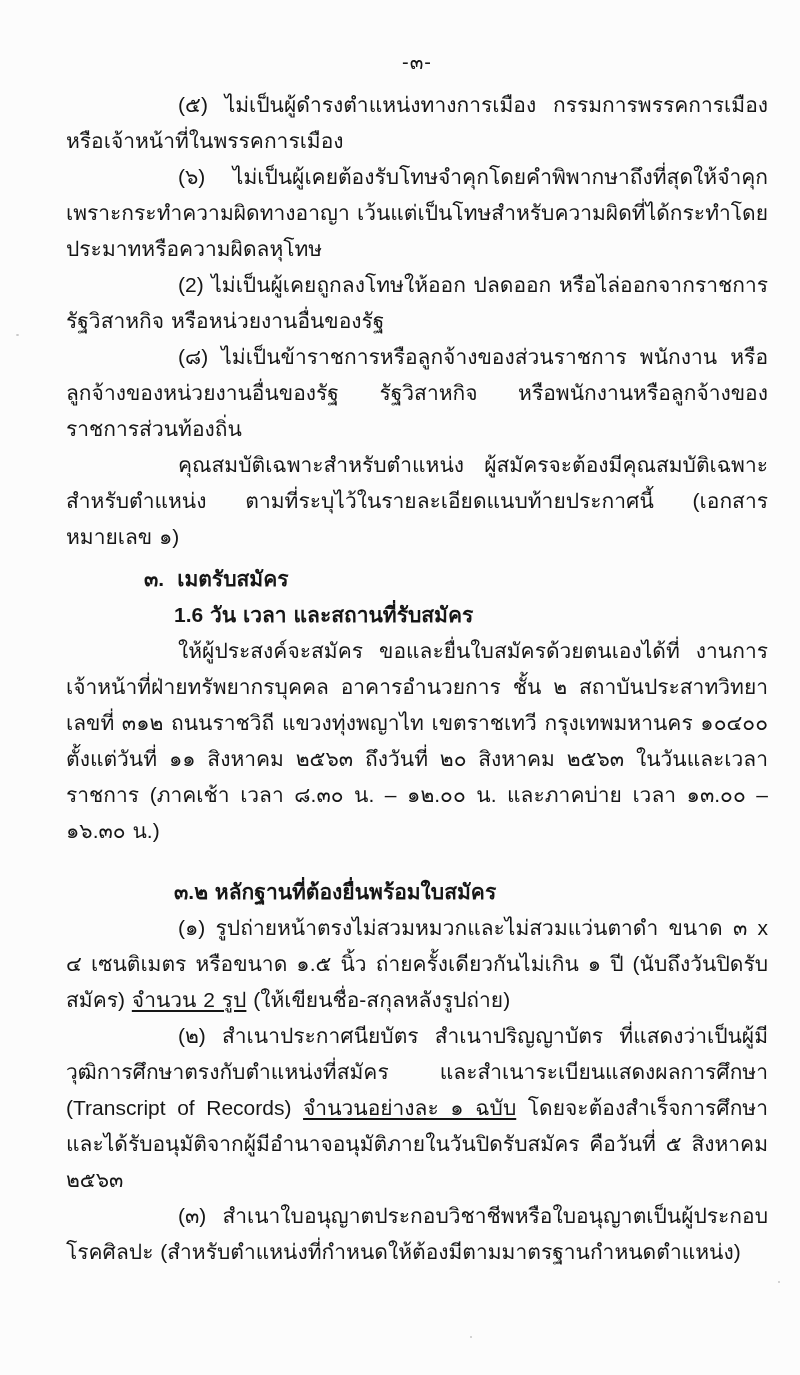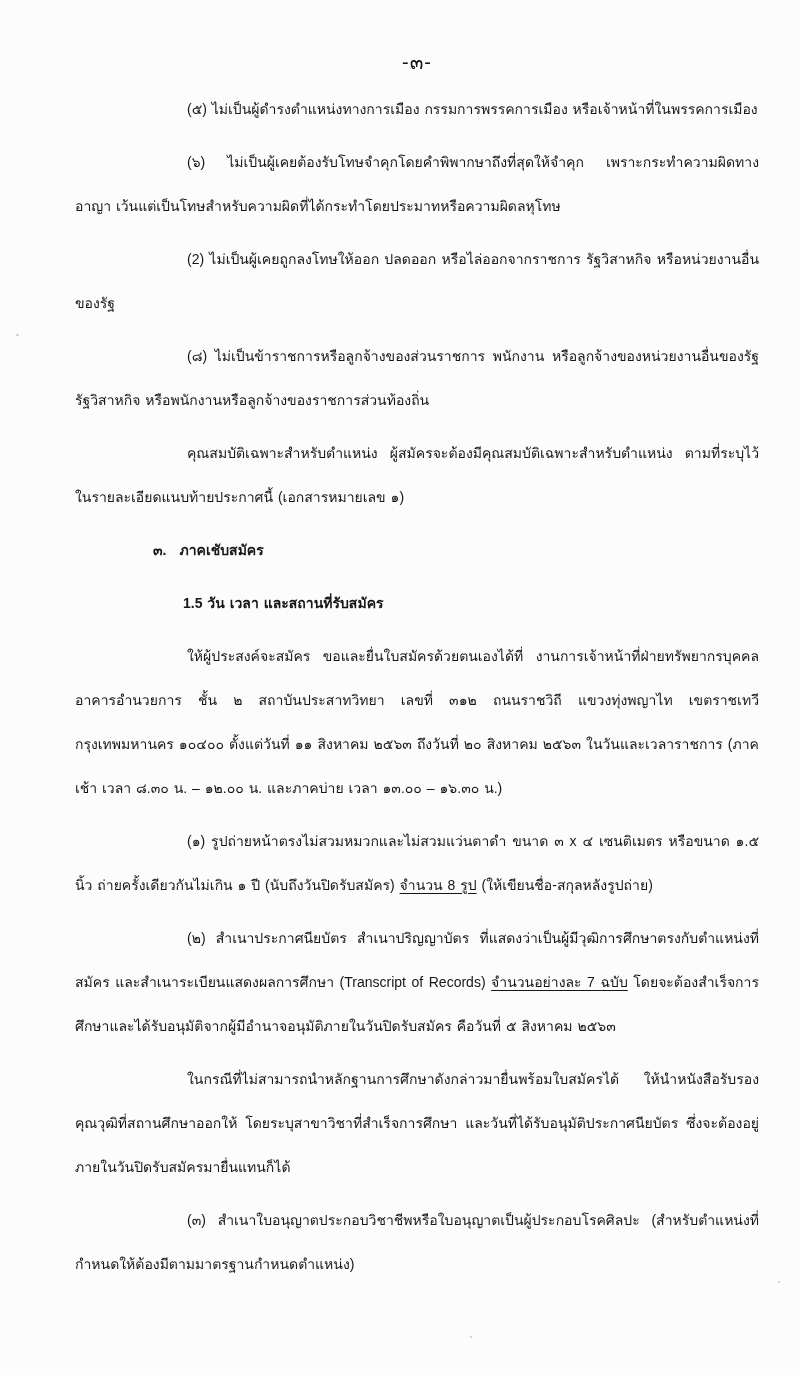--- a/index.html
+++ b/index.html
@@ -18,23 +18,23 @@
     padding: 50px 32px 0 66px;
   }
   .page-number {
     text-align: center;
     font-size: 20px;
     line-height: 24px;
     margin: 0 0 13px 0;
     letter-spacing: 1px;
   }
   p {
-    margin: 9px;
-    font-size: 14px;
-    line-height: 44px;
+    margin: 0;
+    font-size: 21px;
+    line-height: 36px;
     text-align: justify;
     text-indent: 112px;
     word-spacing: 1px;
   }
   p.h1 {
     text-indent: 78px;
     font-weight: bold;
     text-align: left;
     margin-top: 6px;
   }
@@ -65,32 +65,32 @@
 
   <p><span>(๖) ไม่เป็นผู้เคยต้องรับโทษจำคุกโดยคำพิพากษาถึงที่สุดให้จำคุก เพราะกระทำความผิดทางอาญา เว้นแต่เป็นโทษสำหรับความผิดที่ได้กระทำโดยประมาทหรือความผิดลหุโทษ</span></p>
 
   <p><span>(2) ไม่เป็นผู้เคยถูกลงโทษให้ออก ปลดออก หรือไล่ออกจากราชการ รัฐวิสาหกิจ หรือหน่วยงานอื่นของรัฐ</span></p>
 
   <p><span>(๘) ไม่เป็นข้าราชการหรือลูกจ้างของส่วนราชการ พนักงาน หรือลูกจ้างของหน่วยงานอื่นของรัฐ รัฐวิสาหกิจ หรือพนักงานหรือลูกจ้างของราชการส่วนท้องถิ่น</span></p>
 
 
   <p><span class="b">คุณสมบัติเฉพาะสำหรับตำแหน่ง ผู้สมัครจะต้องมีคุณสมบัติเฉพาะสำหรับตำแหน่ง</span> <span>ตามที่ระบุไว้ในรายละเอียดแนบท้ายประกาศนี้ (เอกสารหมายเลข ๑)</span></p>
 
-  <p class="h1"><span>๓.</span><span class="sec-title">ภาคเชับสมัคร</span></p>
+  <p class="h1"><span>๓.</span><span class="sec-title">เมตรับสมัคร</span></p>
 
-  <p class="h2"><span>1.5 วัน เวลา และสถานที่รับสมัคร</span></p>
+  <p class="h2"><span>1.6 วัน เวลา และสถานที่รับสมัคร</span></p>
 
   <p><span>ให้ผู้ประสงค์จะสมัคร ขอและยื่นใบสมัครด้วยตนเองได้ที่ งานการเจ้าหน้าที่ฝ่ายทรัพยากรบุคคล อาคารอำนวยการ ชั้น ๒ สถาบันประสาทวิทยา เลขที่ ๓๑๒ ถนนราชวิถี แขวงทุ่งพญาไท เขตราชเทวี กรุงเทพมหานคร ๑๐๔๐๐ ตั้งแต่วันที่ </span><span class="b">๑๑ สิงหาคม ๒๕๖๓ ถึงวันที่ ๒๐ สิงหาคม ๒๕๖๓</span><span> ในวันและเวลาราชการ </span><span class="b">(ภาคเช้า เวลา ๘.๓๐ น. – ๑๒.๐๐ น. และภาคบ่าย เวลา ๑๓.๐๐ – ๑๖.๓๐ น.)</span></p>
 
+  <p class="h2 gap-before"><span>๓.๒ หลักฐานที่ต้องยื่นพร้อมใบสมัคร</span></p>
 
-  <p><span>(๑) รูปถ่ายหน้าตรงไม่สวมหมวกและไม่สวมแว่นตาดำ ขนาด ๓ x ๔ เซนติเมตร หรือขนาด ๑.๕ นิ้ว ถ่ายครั้งเดียวกันไม่เกิน ๑ ปี (นับถึงวันปิดรับสมัคร) </span><span class="u">จำนวน 8 รูป</span><span> (ให้เขียนชื่อ-สกุลหลังรูปถ่าย)</span></p>
+  <p><span>(๑) รูปถ่ายหน้าตรงไม่สวมหมวกและไม่สวมแว่นตาดำ ขนาด ๓ x ๔ เซนติเมตร หรือขนาด ๑.๕ นิ้ว ถ่ายครั้งเดียวกันไม่เกิน ๑ ปี (นับถึงวันปิดรับสมัคร) </span><span class="u">จำนวน 2 รูป</span><span> (ให้เขียนชื่อ-สกุลหลังรูปถ่าย)</span></p>
 
-  <p><span>(๒) สำเนาประกาศนียบัตร สำเนาปริญญาบัตร ที่แสดงว่าเป็นผู้มีวุฒิการศึกษาตรงกับตำแหน่งที่สมัคร และสำเนาระเบียนแสดงผลการศึกษา (Transcript of Records) </span><span class="u">จำนวนอย่างละ 7 ฉบับ</span><span> โดยจะต้องสำเร็จการศึกษาและได้รับอนุมัติจากผู้มีอำนาจอนุมัติภายในวันปิดรับสมัคร คือวันที่ ๕ สิงหาคม ๒๕๖๓</span></p>
+  <p><span>(๒) สำเนาประกาศนียบัตร สำเนาปริญญาบัตร ที่แสดงว่าเป็นผู้มีวุฒิการศึกษาตรงกับตำแหน่งที่สมัคร และสำเนาระเบียนแสดงผลการศึกษา (Transcript of Records) </span><span class="u">จำนวนอย่างละ ๑ ฉบับ</span><span> โดยจะต้องสำเร็จการศึกษาและได้รับอนุมัติจากผู้มีอำนาจอนุมัติภายในวันปิดรับสมัคร คือวันที่ ๕ สิงหาคม ๒๕๖๓</span></p>
 
-  <p><span>ในกรณีที่ไม่สามารถนำหลักฐานการศึกษาดังกล่าวมายื่นพร้อมใบสมัครได้ ให้นำหนังสือรับรองคุณวุฒิที่สถานศึกษาออกให้ โดยระบุสาขาวิชาที่สำเร็จการศึกษา และวันที่ได้รับอนุมัติประกาศนียบัตร ซึ่งจะต้องอยู่ภายในวันปิดรับสมัครมายื่นแทนก็ได้</span></p>
 
   <p><span>(๓) สำเนาใบอนุญาตประกอบวิชาชีพหรือใบอนุญาตเป็นผู้ประกอบโรคศิลปะ (สำหรับตำแหน่งที่กำหนดให้ต้องมีตามมาตรฐานกำหนดตำแหน่ง) </span></p>
 
   <div class="speckle" style="left:16px; top:334px; width:3px; height:2px;"></div>
 
   <div class="speckle" style="left:778px; top:1281px; width:2px; height:2px;"></div>
   <div class="speckle" style="left:470px; top:1336px; width:2px; height:2px;"></div>
 
 </div>
 

